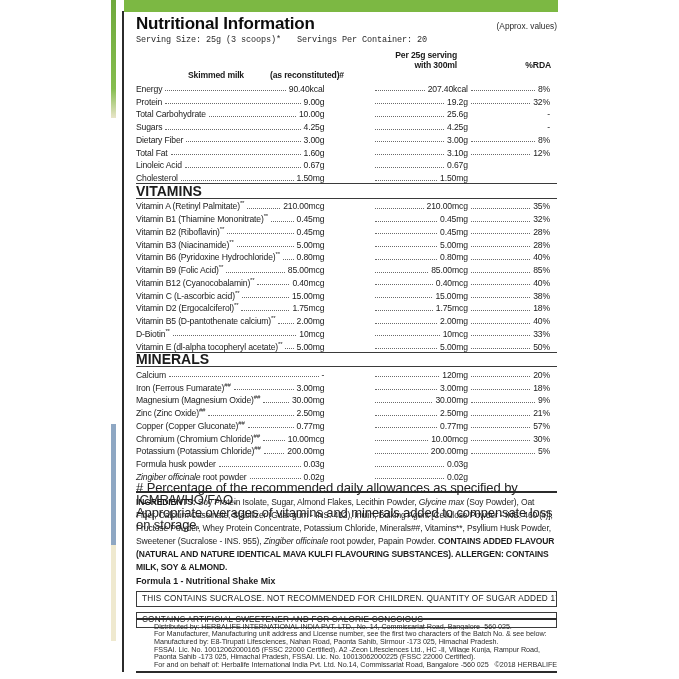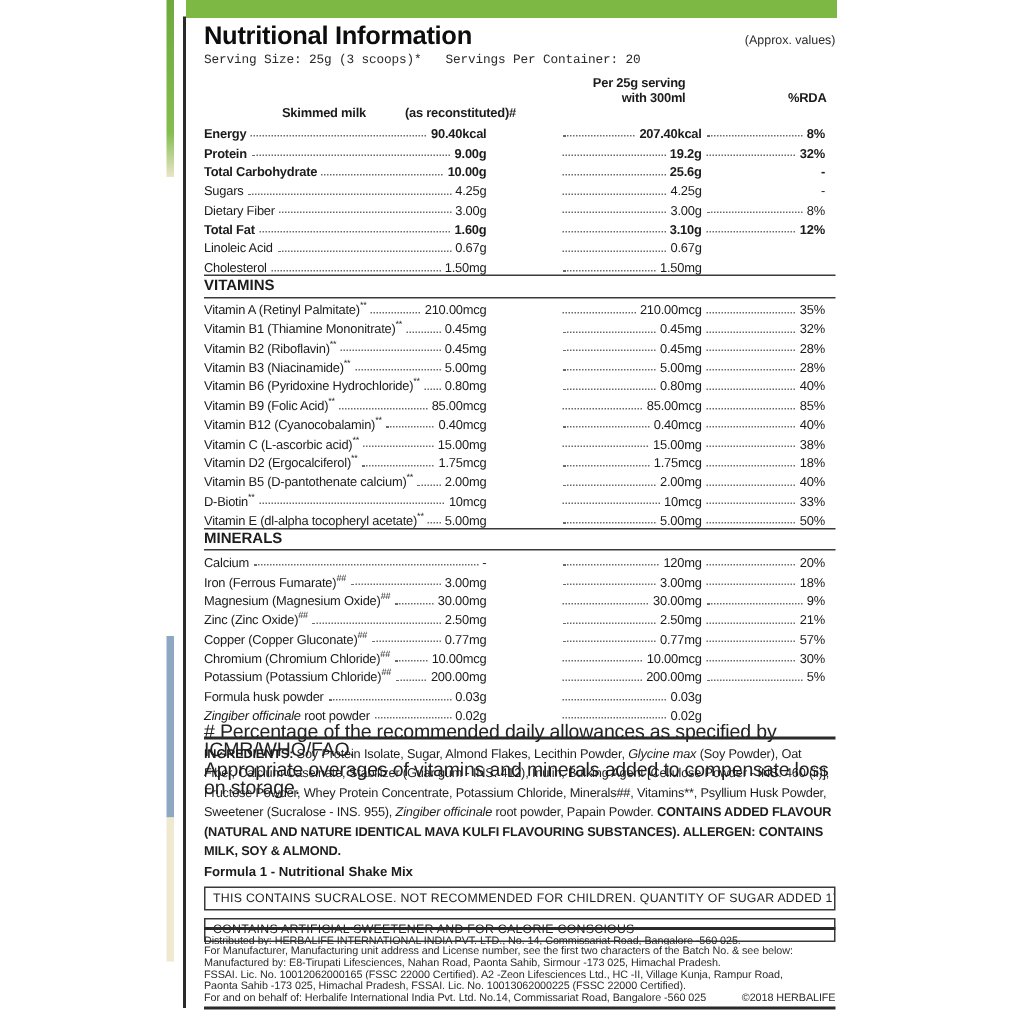--- a/index.html
+++ b/index.html
@@ -29,46 +29,46 @@
   .hdr{display:flex;font-size:8.6px;font-weight:bold;line-height:10px;letter-spacing:-0.15px;}
   .hdr-block{margin-top:5px;}
   .hc1{width:213px;text-align:right;}
   .hc2{width:108px;text-align:right;}
   .hc3{width:100px;text-align:right;}
   .hc3 .pad{padding-right:6px;}
 
   
   .tbl{margin-top:1px;}
   .row{display:flex;height:12.75px;align-items:flex-end;font-size:8.6px;letter-spacing:-0.15px;}
-  .row.b{font-weight:bold;}
+  .row.b{font-weight:normal;}
   .seg1{width:213px;display:flex;align-items:flex-end;}
   .seg2{width:108px;display:flex;align-items:flex-end;padding-left:48px;}
   .seg3{width:100px;display:flex;align-items:flex-end;padding-right:7px;box-sizing:border-box;}
   .nm{white-space:nowrap;}
   .ldr{flex:1;min-width:5px;border-bottom:1px dotted #6a6a6a;margin:0 3px 2.5px 3px;}
   .noldr{flex:1;}
   .val{white-space:nowrap;}
-  .section{height:13.5px;display:flex;align-items:center;font-size:10px;font-weight:bold;
+  .section{height:13.5px;display:flex;align-items:center;font-size:14px;font-weight:bold;
     border-top:1px solid #3a3a3a;border-bottom:1px solid #3a3a3a;width:421px;}
   sup{font-size:6px;}
   .it{font-style:italic;}
 
   .fnote{font-size:13px;line-height:12.4px;letter-spacing:-0.1px;color:#232323;}
 
   .ing-block{position:absolute;left:14px;top:491px;width:421px;}
   .rule{border-top:2px solid #2b2b2b;height:0;}
   .ing{font-size:8.5px;line-height:13px;letter-spacing:-0.12px;margin-top:3px;color:#1d1d1d;}
   .ing b{font-weight:bold;}
   .formula{font-size:8.8px;font-weight:bold;margin-top:2px;}
   .warnbox{border:1px solid #3a3a3a;font-size:8.2px;letter-spacing:0.2px;padding:2.5px 5px 3px 5px;
     margin-top:4.5px;color:#222;white-space:nowrap;overflow:hidden;}
 
   .footer-block{position:absolute;left:14px;top:618px;width:421px;}
   .foot{font-size:7.2px;line-height:7.7px;letter-spacing:-0.05px;color:#2c2c2c;margin-top:2.5px;}
-  .footline{white-space:nowrap;overflow:hidden;}
+  .footline{white-space:nowrap;overflow:hidden;padding-left:18px;}
   .footlast{display:flex;justify-content:space-between;white-space:nowrap;text-align:right;}
   .bottomrule{border-top:2px solid #2b2b2b;margin-top:2.5px;}
 </style>
 </head>
 <body>
 
 <div class="strip strip-green"></div>
 <div class="strip strip-blue"></div>
 <div class="strip strip-cream"></div>
 

